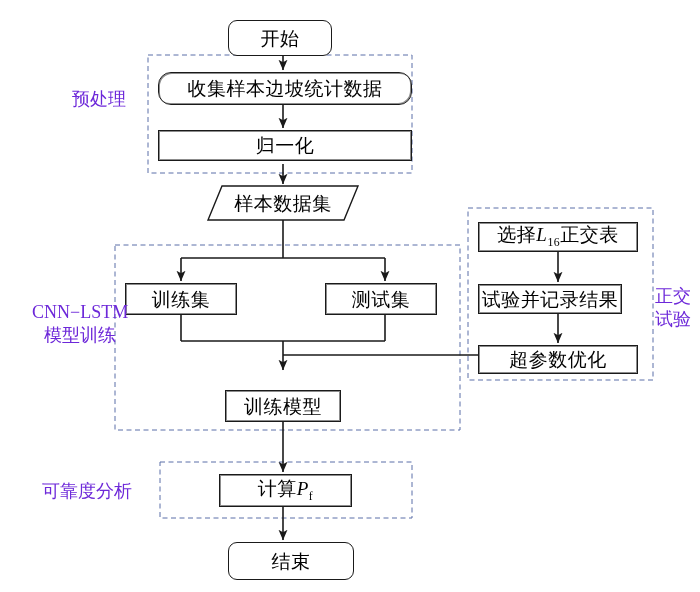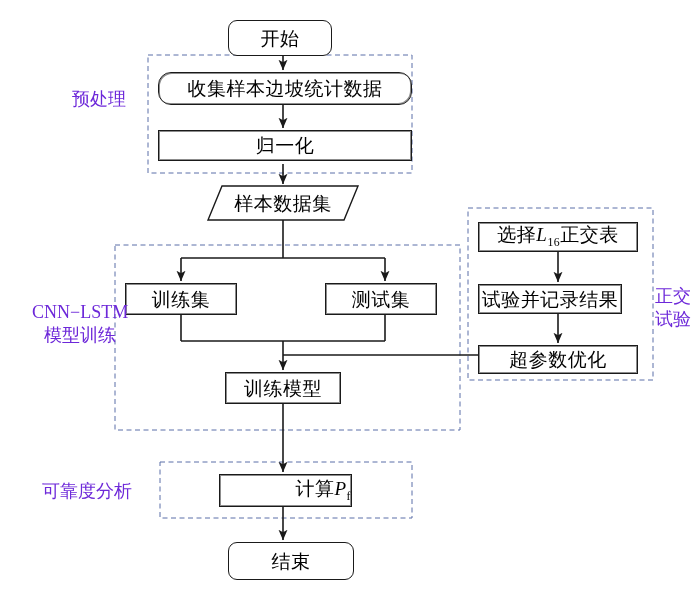--- a/index.html
+++ b/index.html
@@ -73,33 +73,33 @@
       </div>
       <div class="node node-para" style="left: 208px; top: 186px; width: 150px; height: 34px;">
         <span class="node-label">样本数据集</span>
       </div>
       <div class="node node-rect" style="left: 125px; top: 283px; width: 112px; height: 32px;">
         <span class="node-label">训练集</span>
       </div>
       <div class="node node-rect" style="left: 325px; top: 283px; width: 112px; height: 32px;">
         <span class="node-label">测试集</span>
       </div>
-      <div class="node node-rect" style="left: 225px; top: 372px; width: 116px; height: 32px;">
+      <div class="node node-rect" style="left: 225px; top: 390px; width: 116px; height: 32px;">
         <span class="node-label">训练模型</span>
       </div>
       <div class="node node-rect" style="left: 478px; top: 222px; width: 160px; height: 30px; text-align: center;">
         <span class="node-label">选择<span class="var">L</span><span class="sub">16</span>正交表</span>
       </div>
       <div class="node node-rect" style="left: 478px; top: 284px; width: 144px; height: 30px;">
         <span class="node-label">试验并记录结果</span>
       </div>
       <div class="node node-rect" style="left: 478px; top: 345px; width: 160px; height: 29px;">
         <span class="node-label">超参数优化</span>
       </div>
-      <div class="node node-rect" style="left: 219px; top: 474px; width: 133px; height: 33px; justify-content: flex-end;">
+      <div class="node node-rect" style="left: 219px; top: 474px; width: 133px; height: 33px;">
         <span class="node-label">计算<span class="var">P</span><span class="sub">f</span></span>
       </div>
       <div class="node node-term" style="left: 228px; top: 542px; width: 126px; height: 38px;">
         <span class="node-label">结束</span>
       </div>
     </div>
   <div id="group-labels">
       <div class="grp-label" style="left: 72px; top: 88px;">预处理</div>
       <div class="grp-label" style="left: 8px; top: 301px; margin-left: 24px;">CNN−LSTM
 模型训练</div>

